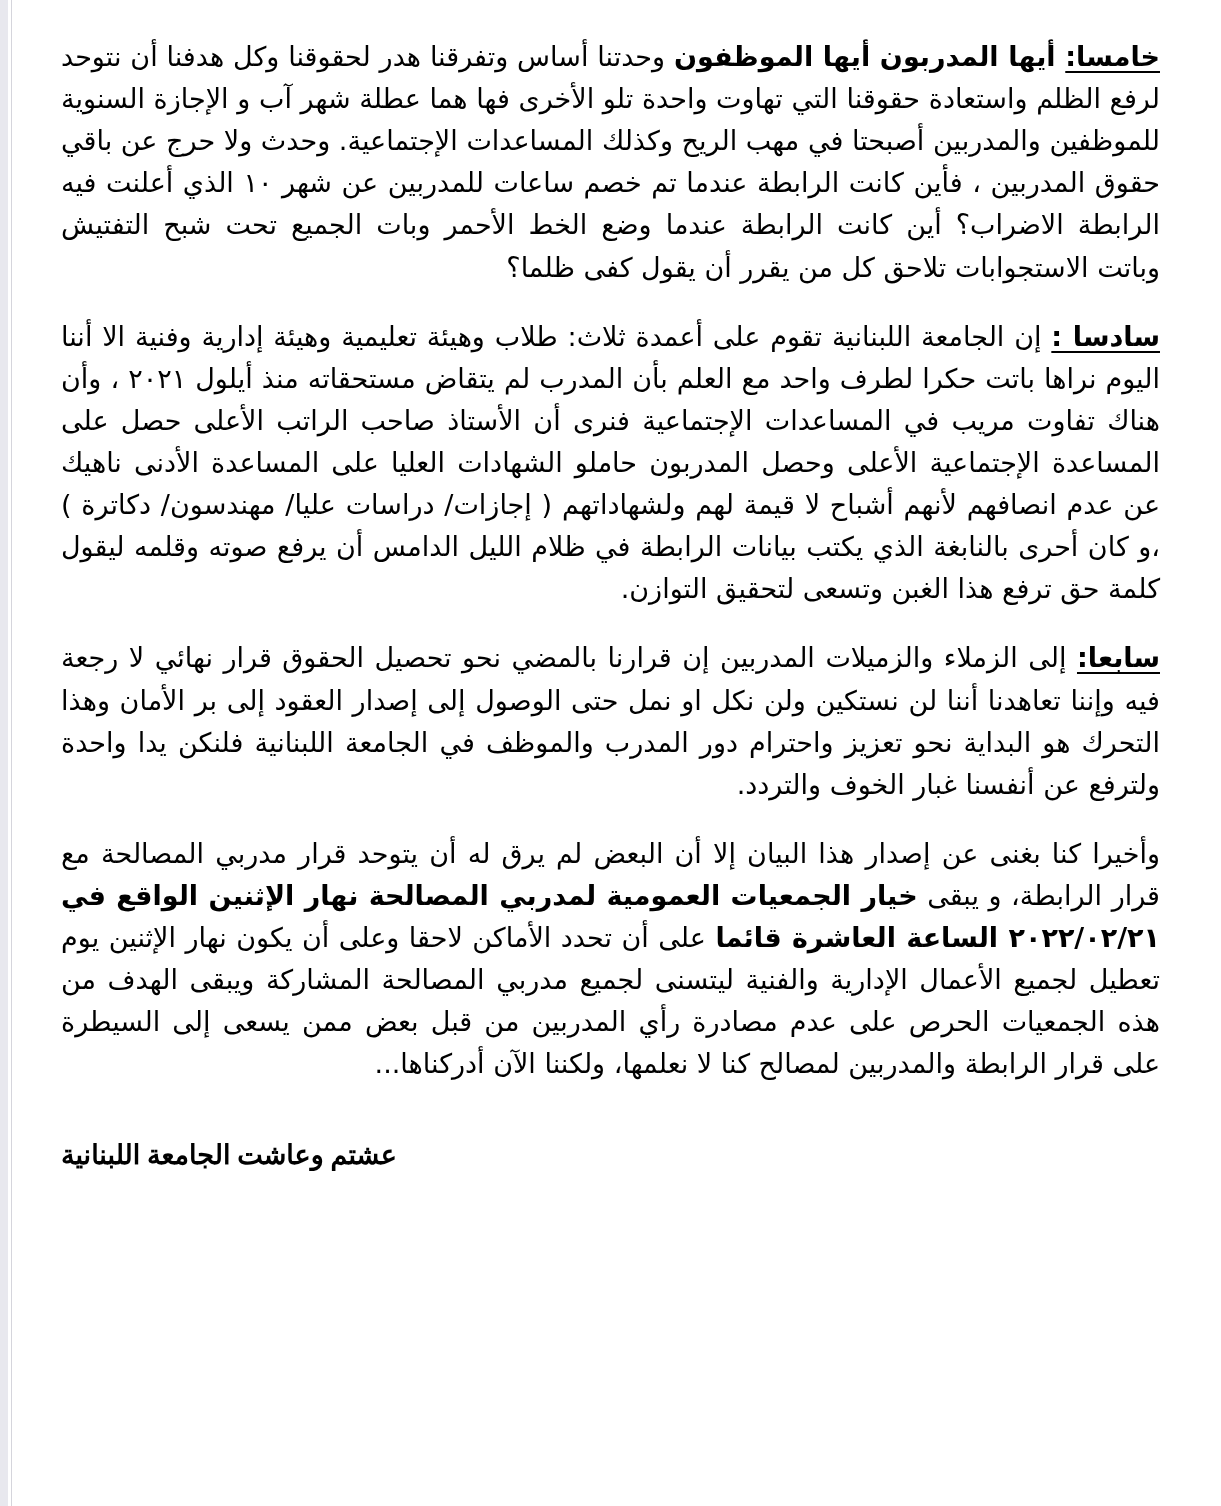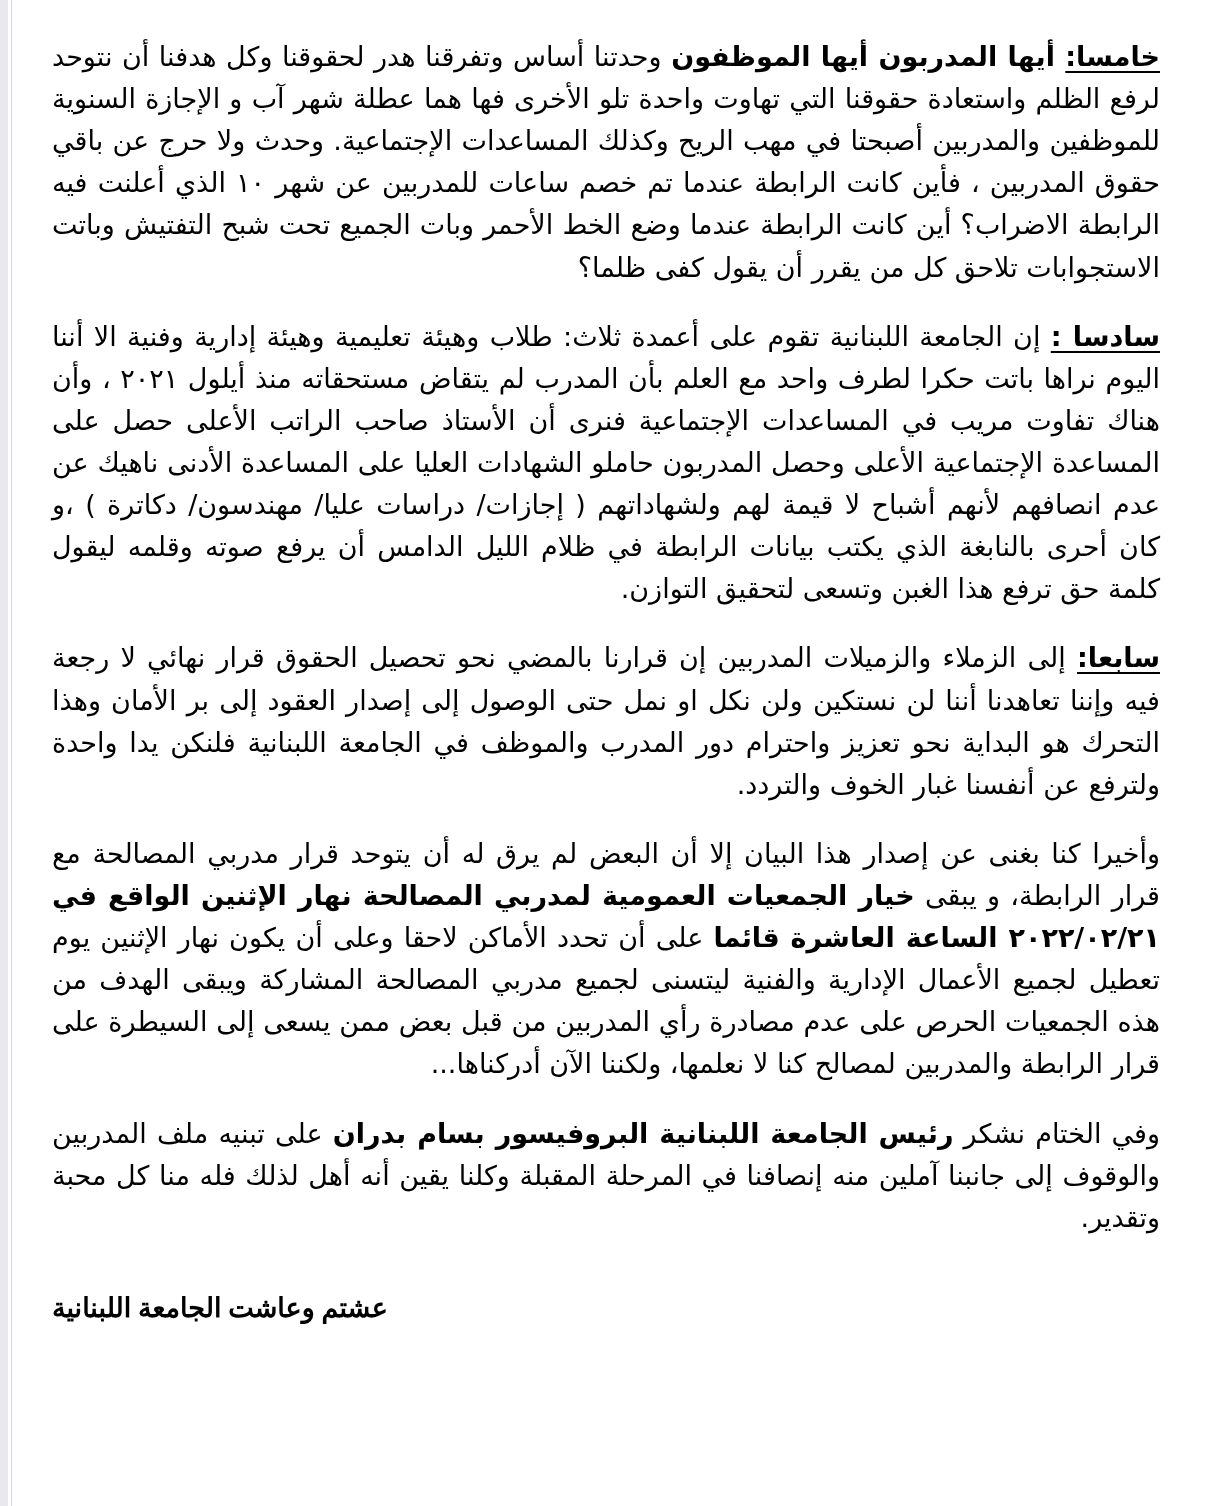--- a/index.html
+++ b/index.html
@@ -20,21 +20,21 @@
   }
   .gutter-line {
     position: absolute;
     left: 11px; top: 0;
     width: 1px; height: 1506px;
     background: #d5d5dc;
   }
   .doc {
     position: absolute;
     top: 36px;
-    left: 52px;
+    left: 61px;
     right: 61px;
     direction: rtl;
     unicode-bidi: embed;
     font-size: 27px;
     line-height: 1.56;
   }
   p.para {
     margin: 0 0 27px 0;
     text-align: justify;
     text-align-last: right;
@@ -54,16 +54,15 @@
 
 <div class="gutter"></div>
 <div class="gutter-line"></div>
 
 <main class="doc">
   <div>
       <p class="para"><span class="b u">خامسا:</span><span class="b"> أيها المدربون أيها الموظفون</span><span> وحدتنا أساس وتفرقنا هدر لحقوقنا وكل هدفنا أن نتوحد لرفع الظلم واستعادة حقوقنا التي تهاوت واحدة تلو الأخرى فها هما عطلة شهر آب و الإجازة السنوية للموظفين والمدربين أصبحتا في مهب الريح  وكذلك المساعدات الإجتماعية. وحدث ولا حرج عن باقي حقوق المدربين ، فأين كانت الرابطة عندما تم خصم ساعات للمدربين عن شهر ١٠ الذي أعلنت فيه الرابطة الاضراب؟ أين كانت الرابطة عندما وضع الخط الأحمر وبات الجميع تحت شبح التفتيش وباتت الاستجوابات تلاحق كل من يقرر أن يقول كفى ظلما؟</span></p>
       <p class="para"><span class="b u">سادسا :</span><span> إن الجامعة اللبنانية تقوم على أعمدة ثلاث: طلاب وهيئة تعليمية وهيئة إدارية وفنية الا أننا اليوم نراها باتت حكرا لطرف واحد مع العلم بأن المدرب لم يتقاض  مستحقاته منذ أيلول ٢٠٢١ ، وأن هناك تفاوت مريب في المساعدات الإجتماعية فنرى أن  الأستاذ صاحب الراتب الأعلى حصل على المساعدة الإجتماعية الأعلى  وحصل المدربون حاملو الشهادات العليا على المساعدة الأدنى ناهيك عن عدم انصافهم لأنهم أشباح لا قيمة لهم ولشهاداتهم ( إجازات/ دراسات عليا/ مهندسون/ دكاترة ) ،و كان أحرى بالنابغة الذي يكتب بيانات الرابطة في ظلام الليل الدامس أن يرفع صوته وقلمه ليقول كلمة حق ترفع هذا الغبن وتسعى لتحقيق التوازن.</span></p>
       <p class="para"><span class="b u">سابعا:</span><span> إلى الزملاء والزميلات المدربين إن قرارنا بالمضي نحو تحصيل الحقوق قرار نهائي لا رجعة فيه وإننا تعاهدنا أننا لن نستكين ولن نكل او نمل حتى الوصول إلى إصدار العقود إلى بر الأمان وهذا التحرك هو البداية نحو تعزيز واحترام دور المدرب والموظف في الجامعة اللبنانية فلنكن  يدا واحدة ولترفع عن أنفسنا غبار الخوف والتردد.</span></p>
       <p class="para"><span>وأخيرا كنا بغنى عن إصدار هذا البيان إلا أن البعض لم يرق له أن يتوحد قرار مدربي المصالحة مع قرار الرابطة، و يبقى </span><span class="b">خيار الجمعيات العمومية لمدربي المصالحة نهار الإثنين الواقع في ٢٠٢٢/٠٢/٢١ الساعة العاشرة قائما</span><span> على أن تحدد الأماكن لاحقا وعلى أن يكون نهار الإثنين يوم تعطيل لجميع الأعمال الإدارية والفنية ليتسنى لجميع مدربي المصالحة المشاركة ويبقى الهدف من هذه الجمعيات الحرص على عدم مصادرة رأي المدربين من قبل بعض ممن يسعى إلى السيطرة على قرار الرابطة والمدربين لمصالح كنا لا نعلمها، ولكننا الآن أدركناها...</span></p>
-      <p class="para"><span>وفي الختام نشكر </span><span class="b">رئيس الجامعة اللبنانية البروفيسور بسام بدران</span><span> على تبنيه ملف المدربين والوقوف إلى جانبنا آملين منه إنصافنا في المرحلة المقبلة وكلنا يقين أنه أهل لذلك فله منا كل محبة وتقدير.</span></p>
       <p class="signature"><span class="b">عشتم وعاشت الجامعة اللبنانية</span></p>
     </div>
 </main>
 
 </body></html>

